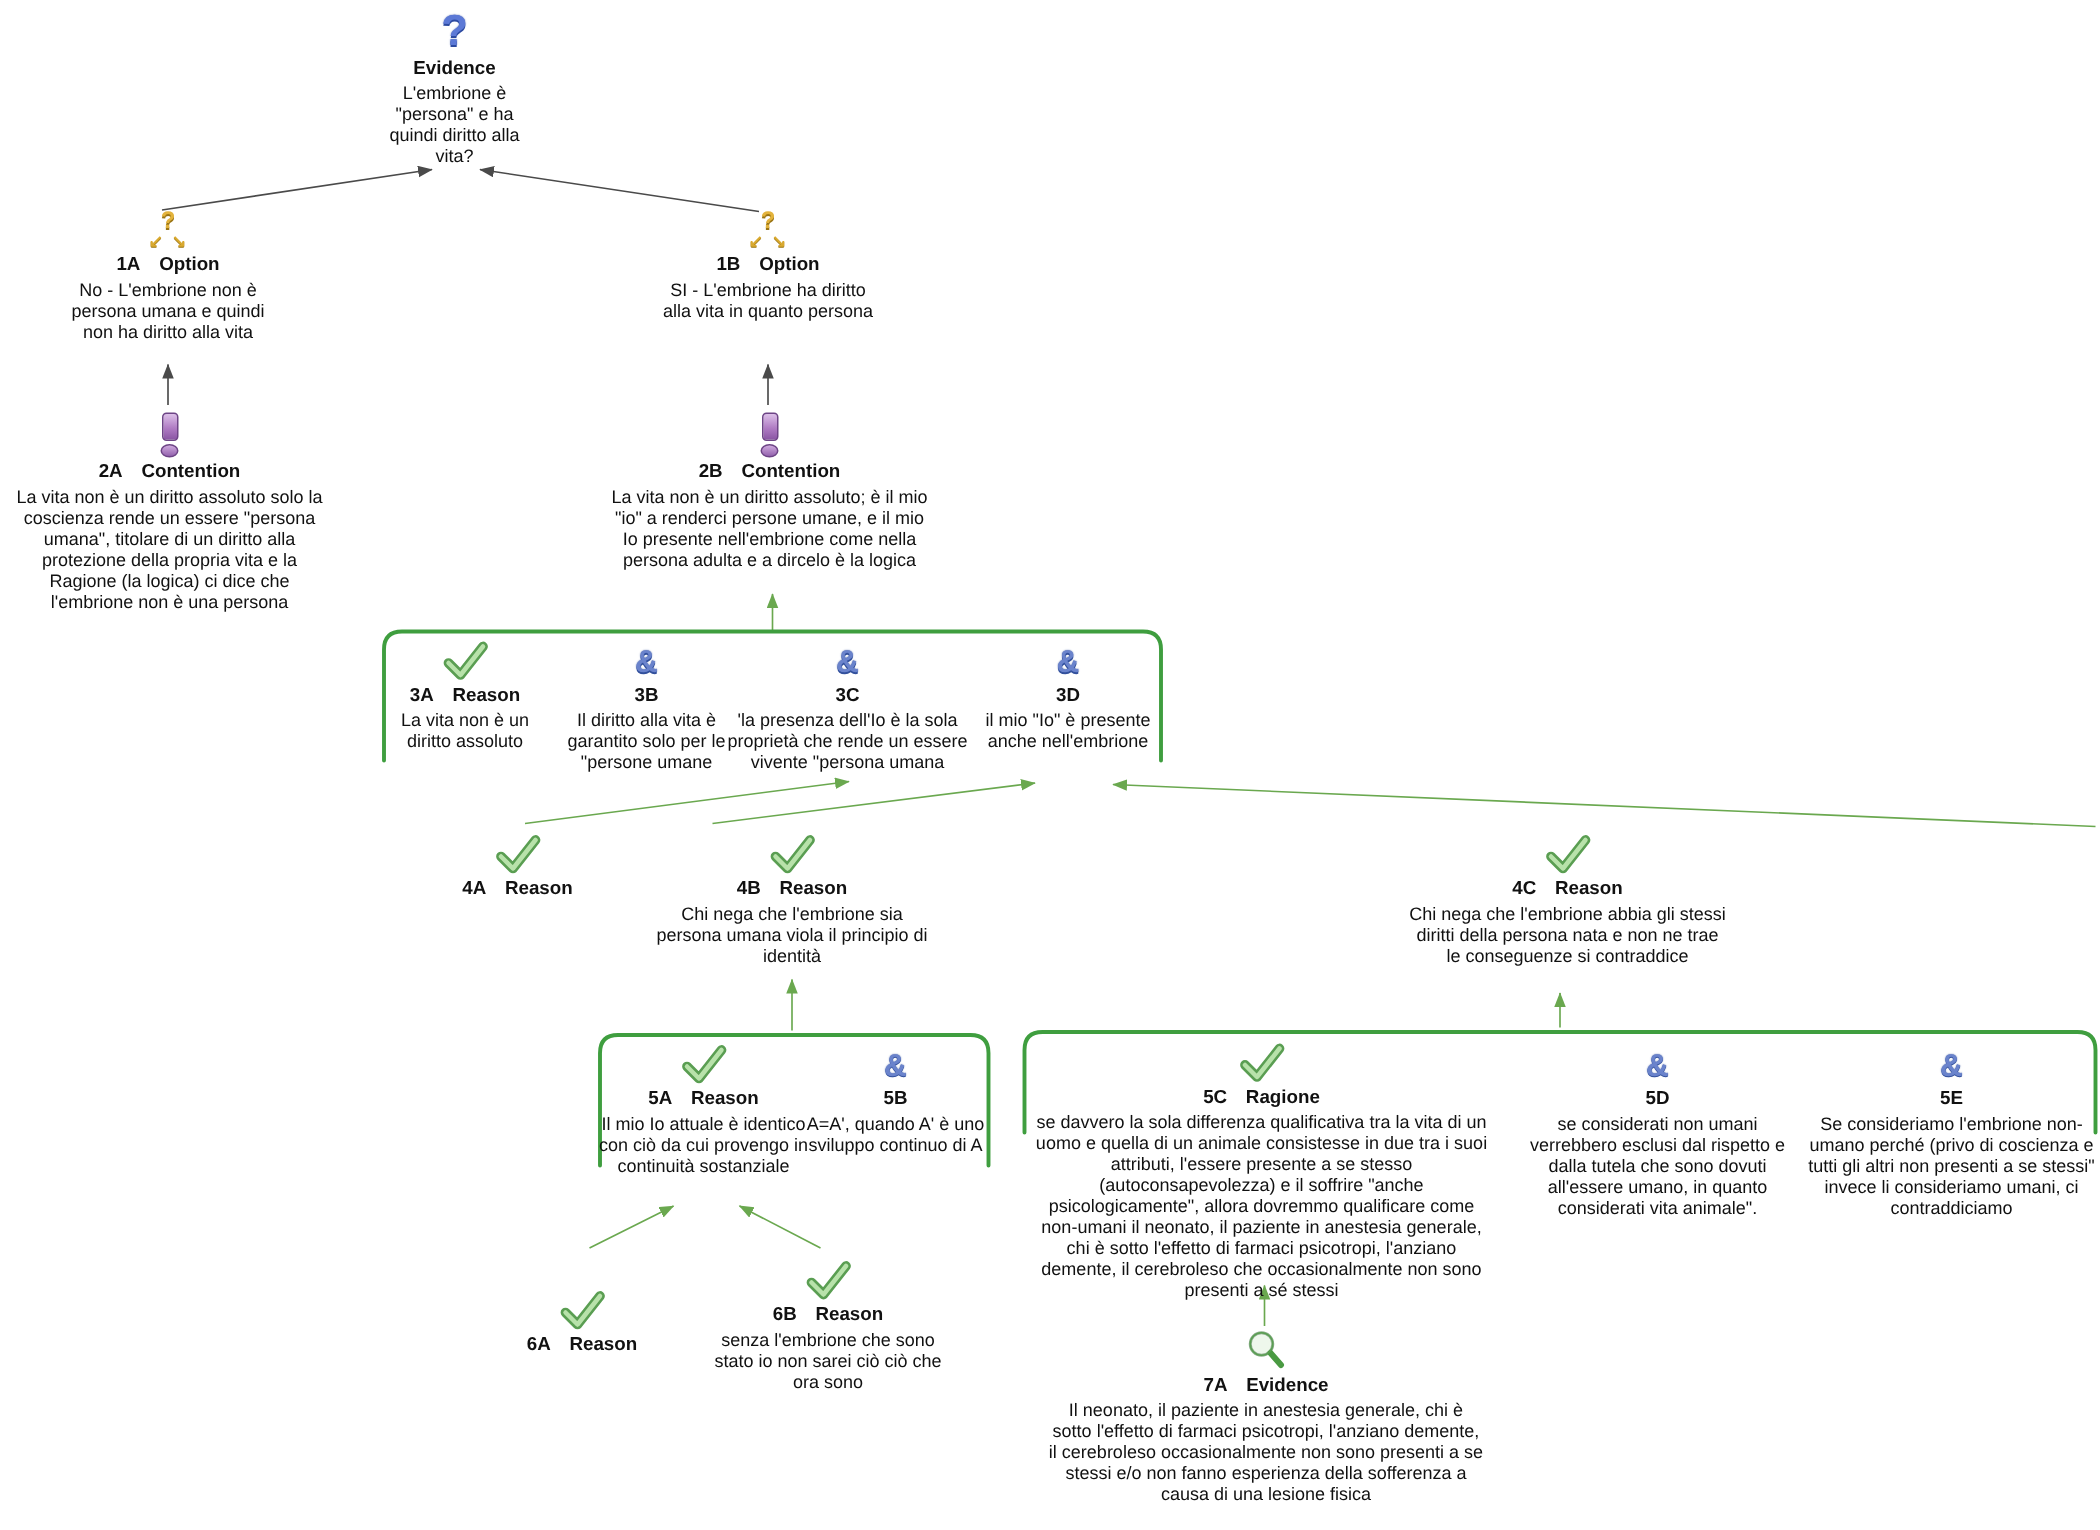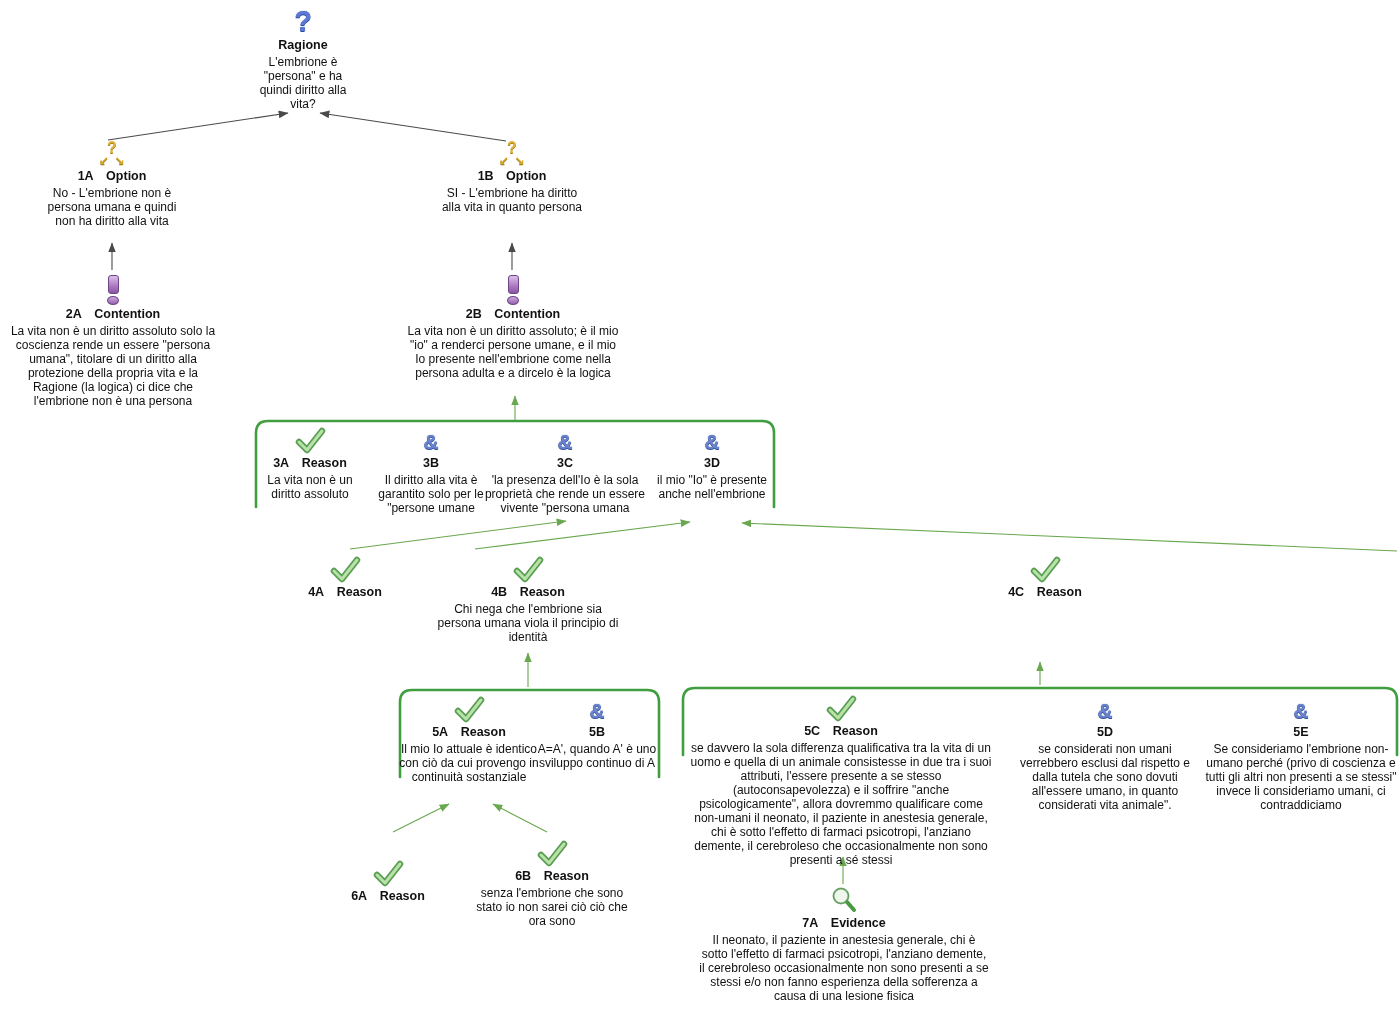--- a/index.html
+++ b/index.html
@@ -69,21 +69,21 @@
       <path d="M 256,507 V 433 Q 256,421 268,421 H 762 Q 774,421 774,433 V 507"></path>
       <path d="M 400,777 V 702 Q 400,690 412,690 H 647 Q 659,690 659,702 V 777"></path>
       <path d="M 683,755 V 700 Q 683,688 695,688 H 1385 Q 1397,688 1397,700 V 755"></path>
     </g>
   </svg>
 
   <div class="node" style="left:247px;top:6px;width:112px">
     <div class="iconrow">
         <span class="icon-q">?</span>
       </div>
-    <div class="label">Ragione</div>
+    <div class="label">Evidence</div>
     <div class="body">L'embrione è "persona" e ha quindi diritto alla vita?</div>
   </div>
 
   <div class="node" style="left:37px;top:140px;width:150px">
     <div class="iconrow">
       <span class="icon-opt">
         <span class="oq">?</span>
         <span class="oarr">↙ ↘</span>
       </span>
     </div>
@@ -181,20 +181,21 @@
   </div>
 
   <div class="node" style="left:939px;top:556px;width:212px">
     <div class="iconrow">
       <svg width="32" height="27">
         <path d="M5 15 L13 23 L28 4" stroke="#5a9e52" stroke-width="6.5" fill="none" stroke-linecap="round" stroke-linejoin="round"></path>
         <path d="M5 15 L13 23 L28 4" stroke="#b8e2aa" stroke-width="3" fill="none" stroke-linecap="round" stroke-linejoin="round"></path>
       </svg>
     </div>
     <div class="label">4C Reason</div>
+    <div class="body">Chi nega che l'embrione abbia gli stessi diritti della persona nata e non ne trae le conseguenze si contraddice</div>
   </div>
 
   <div class="node" style="left:390px;top:696px;width:158px">
     <div class="iconrow">
       <svg width="32" height="27">
         <path d="M5 15 L13 23 L28 4" stroke="#5a9e52" stroke-width="6.5" fill="none" stroke-linecap="round" stroke-linejoin="round"></path>
         <path d="M5 15 L13 23 L28 4" stroke="#b8e2aa" stroke-width="3" fill="none" stroke-linecap="round" stroke-linejoin="round"></path>
       </svg>
     </div>
     <div class="label">5A Reason</div>
@@ -209,21 +210,21 @@
     <div class="body">A=A', quando A' è uno sviluppo continuo di A</div>
   </div>
 
   <div class="node" style="left:686px;top:695px;width:310px">
     <div class="iconrow">
       <svg width="32" height="27">
         <path d="M5 15 L13 23 L28 4" stroke="#5a9e52" stroke-width="6.5" fill="none" stroke-linecap="round" stroke-linejoin="round"></path>
         <path d="M5 15 L13 23 L28 4" stroke="#b8e2aa" stroke-width="3" fill="none" stroke-linecap="round" stroke-linejoin="round"></path>
       </svg>
     </div>
-    <div class="label">5C Reason</div>
+    <div class="label">5C Ragione</div>
     <div class="body">se davvero la sola differenza qualificativa tra la vita di un uomo e quella di un animale consistesse in due tra i suoi attributi, l'essere presente a se stesso (autoconsapevolezza) e il soffrire "anche psicologicamente", allora dovremmo qualificare come non-umani il neonato, il paziente in anestesia generale, chi è sotto l'effetto di farmaci psicotropi, l'anziano demente, il cerebroleso che occasionalmente non sono presenti a sé stessi</div>
   </div>
 
   <div class="node" style="left:1013px;top:699px;width:184px">
     <div class="iconrow">
         <span class="icon-and">&amp;</span>
       </div>
     <div class="label">5D</div>
     <div class="body">se considerati non umani verrebbero esclusi dal rispetto e dalla tutela che sono dovuti all'essere umano, in quanto considerati vita animale".</div>
   </div>

